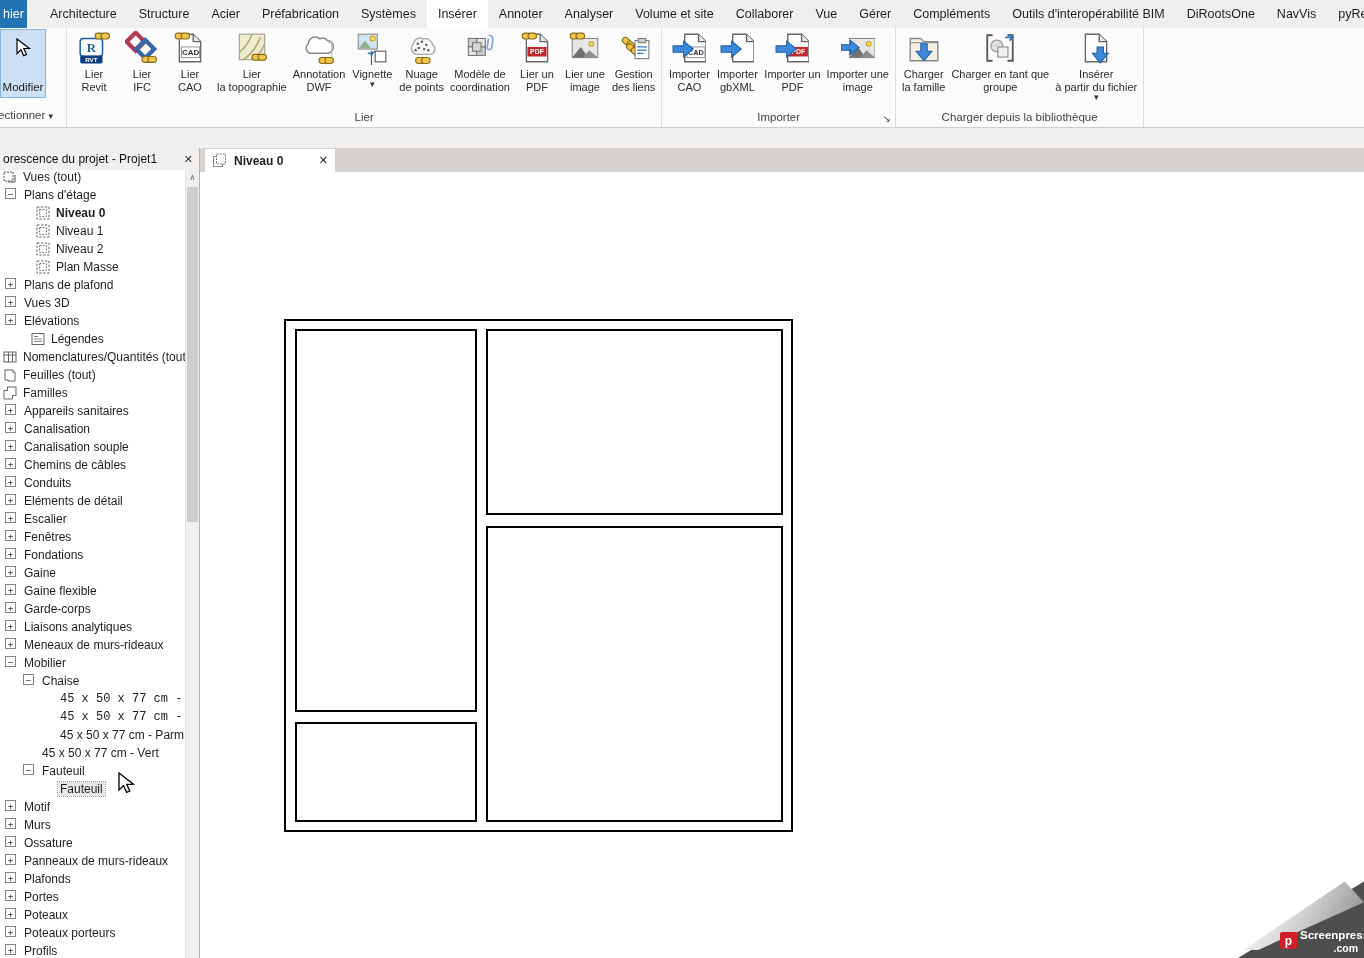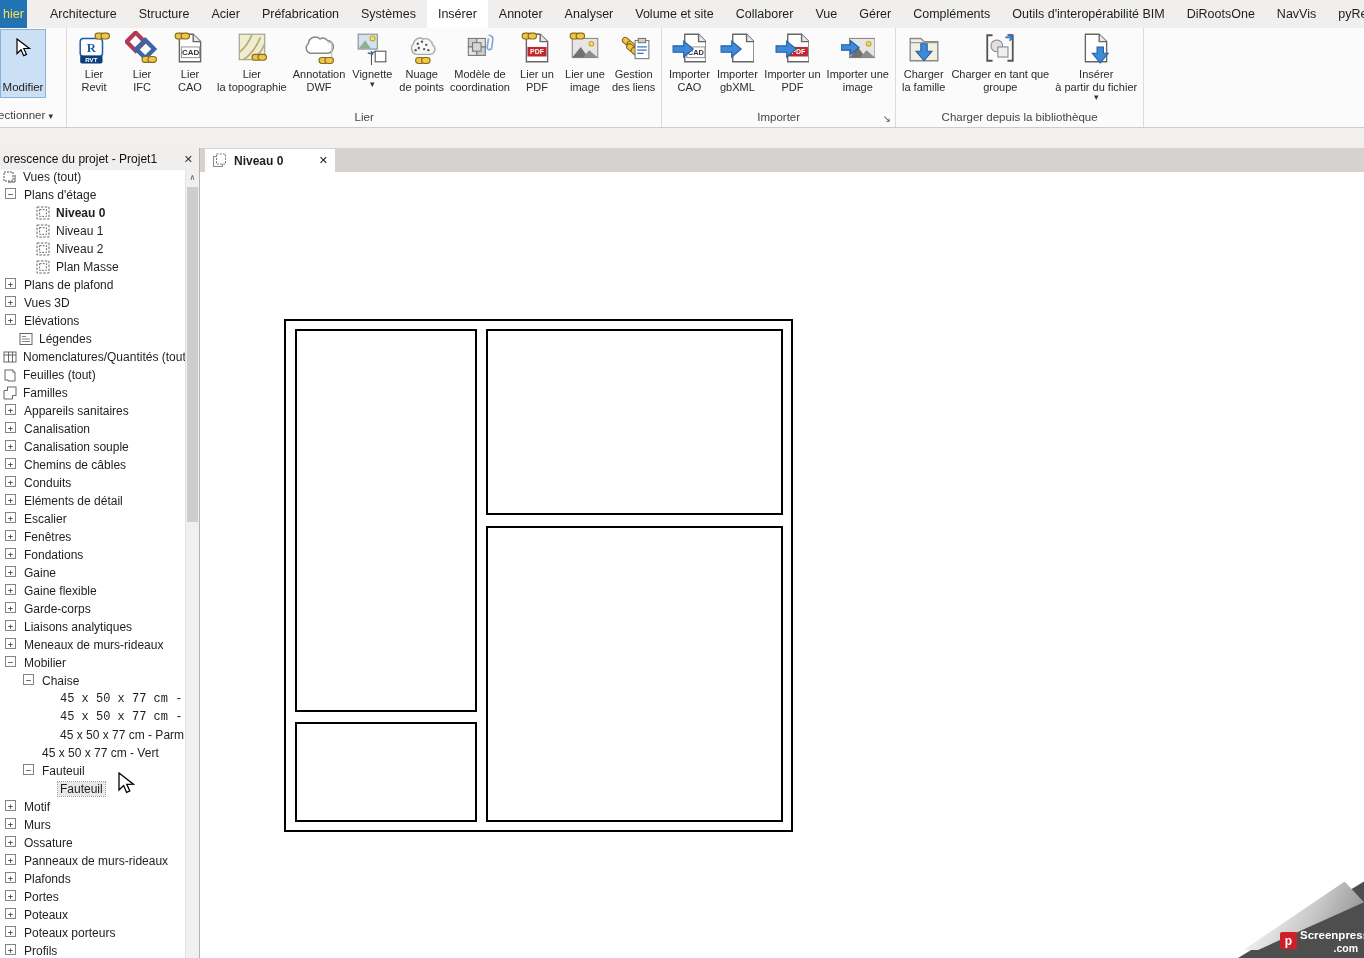--- a/index.html
+++ b/index.html
@@ -2,21 +2,21 @@
 <html><head>
 <meta charset="utf-8">
 <style>
   html,body{margin:0;padding:0}
   body{width:1364px;height:958px;overflow:hidden;position:relative;background:#fff;
        font-family:"Liberation Sans",sans-serif;-webkit-font-smoothing:antialiased;color:#1e1e1e}
 
   
   #menubar{position:absolute;top:0;left:0;right:0;height:28px;background:#f0efee;
            display:flex;align-items:stretch;font-size:12.5px}
-  .file-tab{width:24px;background:#2173b4;color:#fde047;display:flex;align-items:center;
+  .file-tab{width:24px;background:#2173b4;color:#ffffff;display:flex;align-items:center;
             padding-left:3px;overflow:hidden;flex:none}
   .menu-tabs{display:flex;margin-left:12px}
   .menu-tab{padding:0 11px;display:flex;align-items:center;white-space:nowrap;cursor:default}
   .menu-tab.active{background:#ffffff}
 
   
   #ribbon{position:absolute;top:28px;left:0;right:0;height:99px;background:#fbfbfb;
           border-bottom:1px solid #cfcdcb;display:flex;align-items:stretch}
   .rpanel{display:flex;flex-direction:column;border-right:1px solid #dedcda;position:relative}
   .rpanel-buttons{flex:1;display:flex;align-items:flex-start;padding:2px 3px 0}
@@ -445,21 +445,21 @@
         <span class="lab">Plans de plafond</span>
       </div>
       <div class="trow" style="padding-left: 5px;">
         <span class="exp">+</span>
         <span class="lab">Vues 3D</span>
       </div>
       <div class="trow" style="padding-left: 5px;">
         <span class="exp">+</span>
         <span class="lab">Elévations</span>
       </div>
-      <div class="trow" style="padding-left: 19px;">
+      <div class="trow" style="padding-left: 19px; margin-left: 12px;">
         <span class="ticon">
           <svg width="14" height="14" viewBox="0 0 14 14">
             <rect x="1" y="1.5" width="12" height="11" fill="#fff" stroke="#666"></rect>
             <path d="M3 4.5h4M3 7h8M3 9.5h8" stroke="#888"></path>
           </svg>
         </span>
         <span class="lab">Légendes</span>
       </div>
       <div class="trow" style="padding-left: 3px;">
         <span class="ticon">

